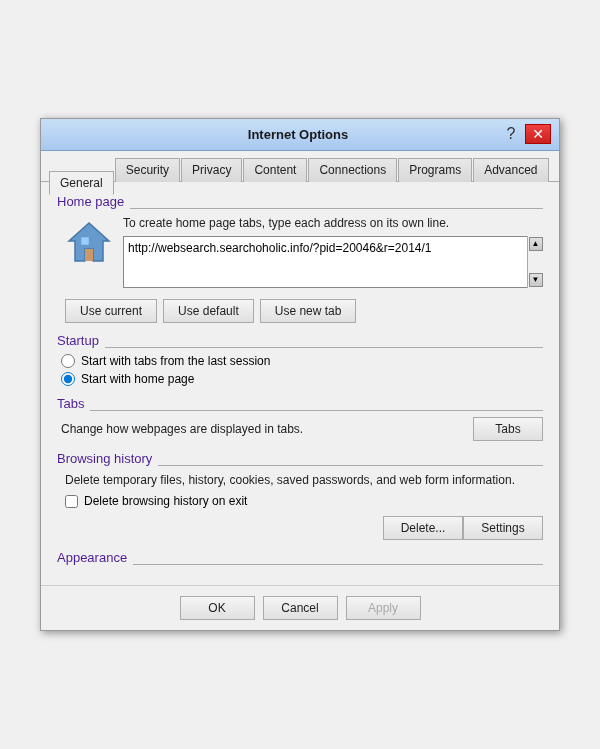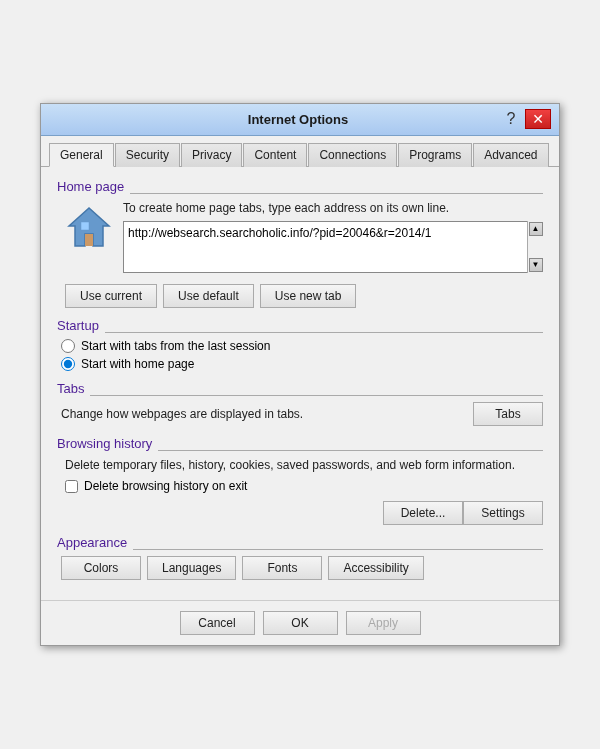--- a/index.html
+++ b/index.html
@@ -83,21 +83,21 @@
       font-size: 12px;
       color: #222;
       position: relative;
       top: 1px;
     }
     .tab.active {
       background: #f0f0f0;
       border-bottom: 1px solid #f0f0f0;
       font-weight: normal;
       z-index: 1;
-      top: 1px;
+      top: 14px;
     }
     .content {
       padding: 12px 16px 10px 16px;
     }
     .section {
       margin-bottom: 10px;
     }
     .section-header {
       display: flex;
       align-items: flex-end;
@@ -380,28 +380,22 @@
           <button class="btn">Settings</button>
         </div>
       </div>
     </div>
 
     <div class="section">
       <div class="section-header">
         <span class="label">Appearance</span>
         <div class="line"></div>
       </div>
-      <div class="appearance-buttons">
-        <button class="btn">Colors</button>
-        <button class="btn">Languages</button>
-        <button class="btn">Fonts</button>
-        <button class="btn">Accessibility</button>
-      </div>
     </div>
 
   </div>
 
   <div class="bottom-bar">
+    <button class="btn" style="min-width:75px;">OK</button>
     <button class="btn" style="min-width:75px;">Cancel</button>
-    <button class="btn" style="min-width:75px;">OK</button>
     <button class="btn disabled" style="min-width:75px;">Apply</button>
   </div>
 </div>
 
 </body></html>

